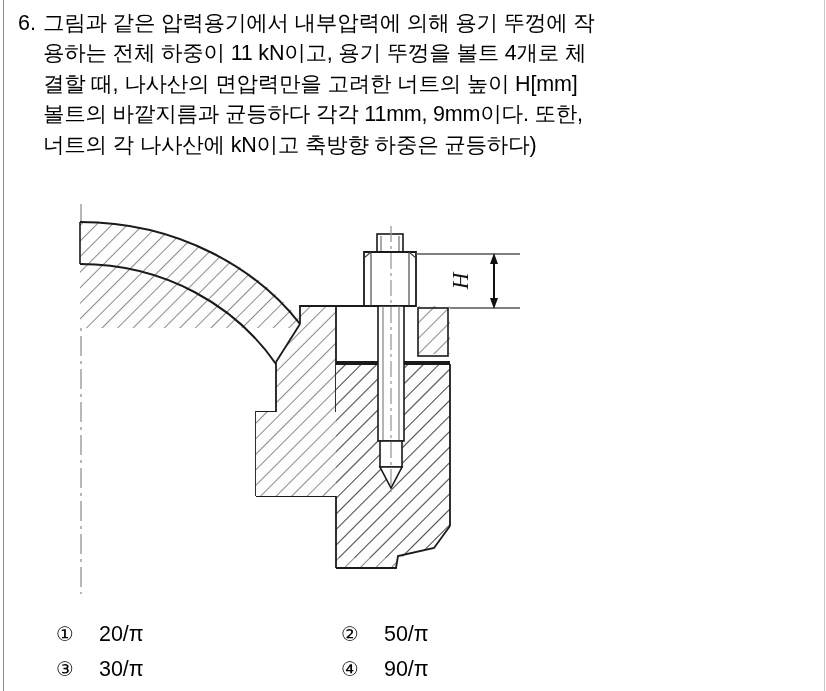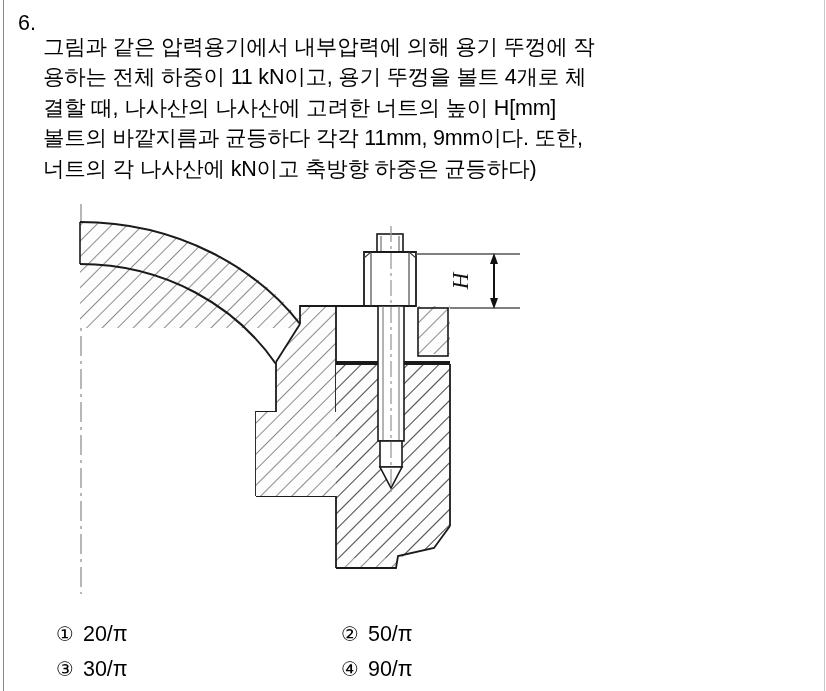--- a/index.html
+++ b/index.html
@@ -49,21 +49,20 @@
   }
   .q-number {
     flex: 0 0 auto;
     font-size: 21.5px;
     line-height: 30.4px;
     letter-spacing: 0px;
     padding-right: 7px;
   }
   .q-lines {
     flex: 1 1 auto;
-    margin-top: 24px;
   }
   .q-line {
     font-size: 21.5px;
     line-height: 30.4px;
     white-space: pre;
     letter-spacing: -0.2px;
   }
   
 
   
@@ -96,37 +95,38 @@
   }
   .opt-1 { width: 285px; }
   .opt-mark {
     font-size: 20px;
     padding-right: 9px;
     font-family: "DejaVu Sans", sans-serif;
   }
   .opt-text {
     font-size: 21.5px;
     white-space: pre;
+    margin-left: 16px;
   }
 </style>
 </head>
 <body>
 
 <div id="page">
 
   <div class="page-rule-left"></div>
   <div class="page-rule-right"></div>
 
   <div class="question">
     <div class="q-row">
       <div class="q-number">6.</div>
       <div class="q-lines">
         <div class="q-line">그림과 같은 압력용기에서 내부압력에 의해 용기 뚜껑에 작</div>
         <div class="q-line">용하는 전체 하중이 11 kN이고, 용기 뚜껑을 볼트 4개로 체</div>
-        <div class="q-line">결할 때, 나사산의 나사산에 고려한 너트의 높이 H[mm]</div>
+        <div class="q-line">결할 때, 나사산의 면압력만을 고려한 너트의 높이 H[mm]</div>
         <div class="q-line">볼트의 바깥지름과 균등하다 각각 11mm, 9mm이다. 또한,</div>
         <div class="q-line">너트의 각 나사산에 kN이고 축방향 하중은 균등하다)</div>
       </div>
     </div>
   </div>
 
   <div class="figure">
     <svg width="826" height="410" viewBox="0 0 826 410" xmlns="http://www.w3.org/2000/svg">
       <defs>
 

